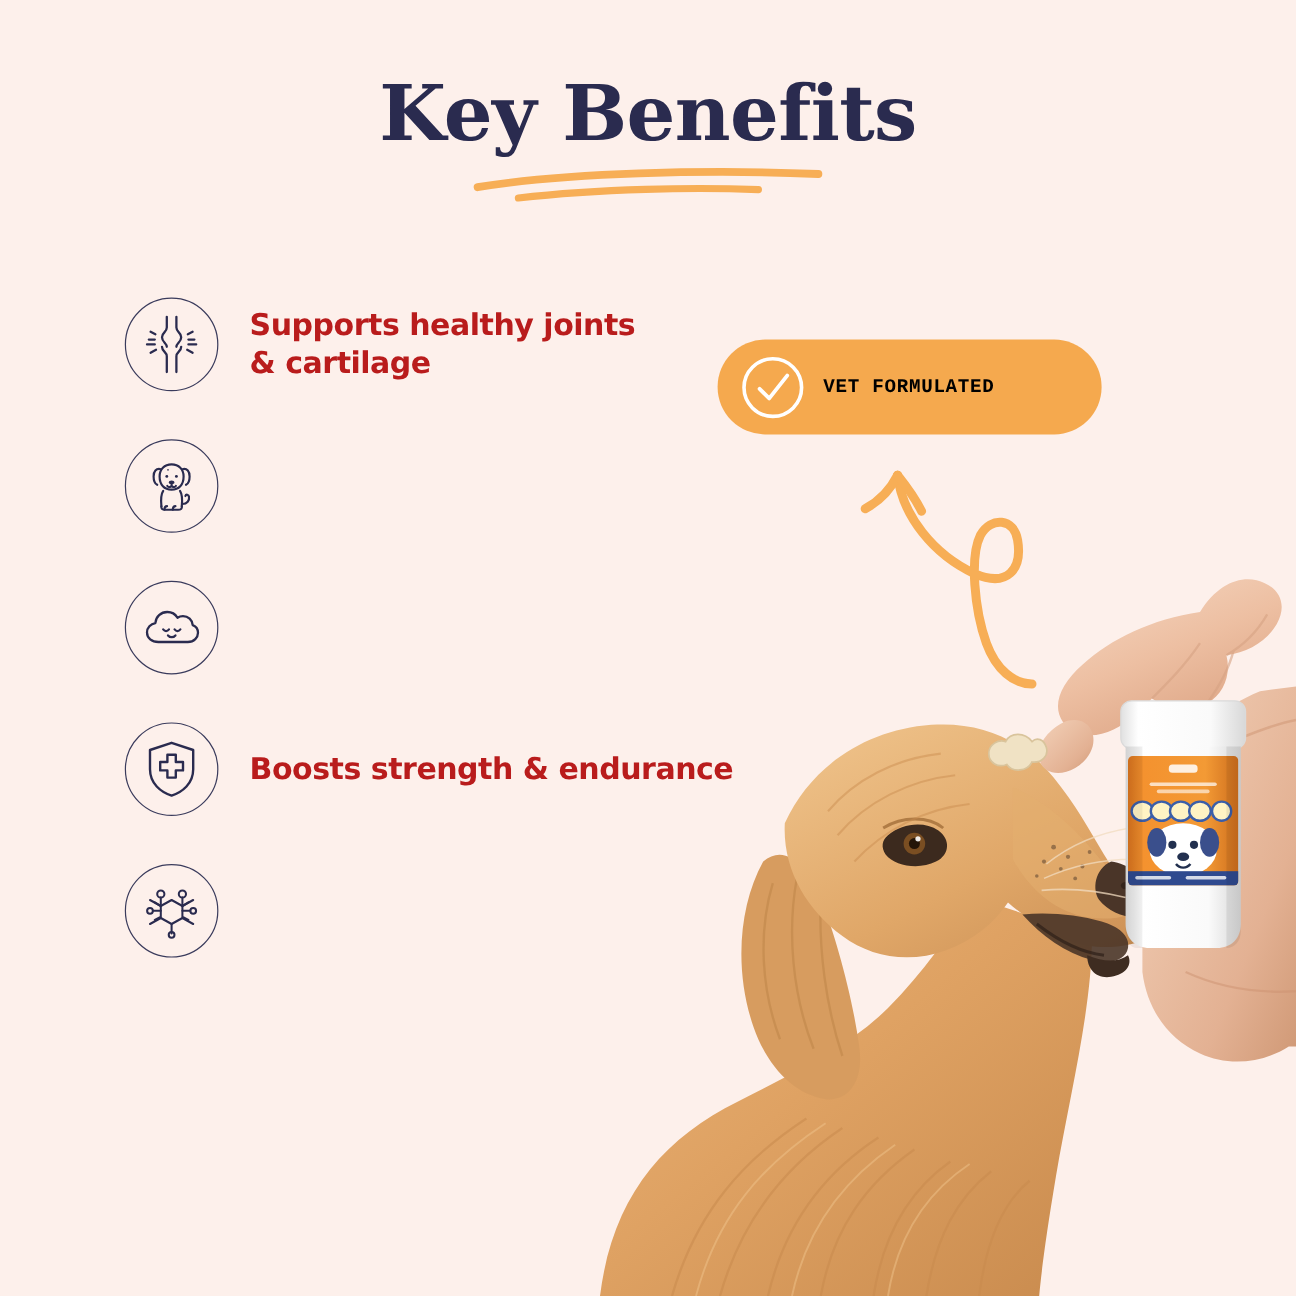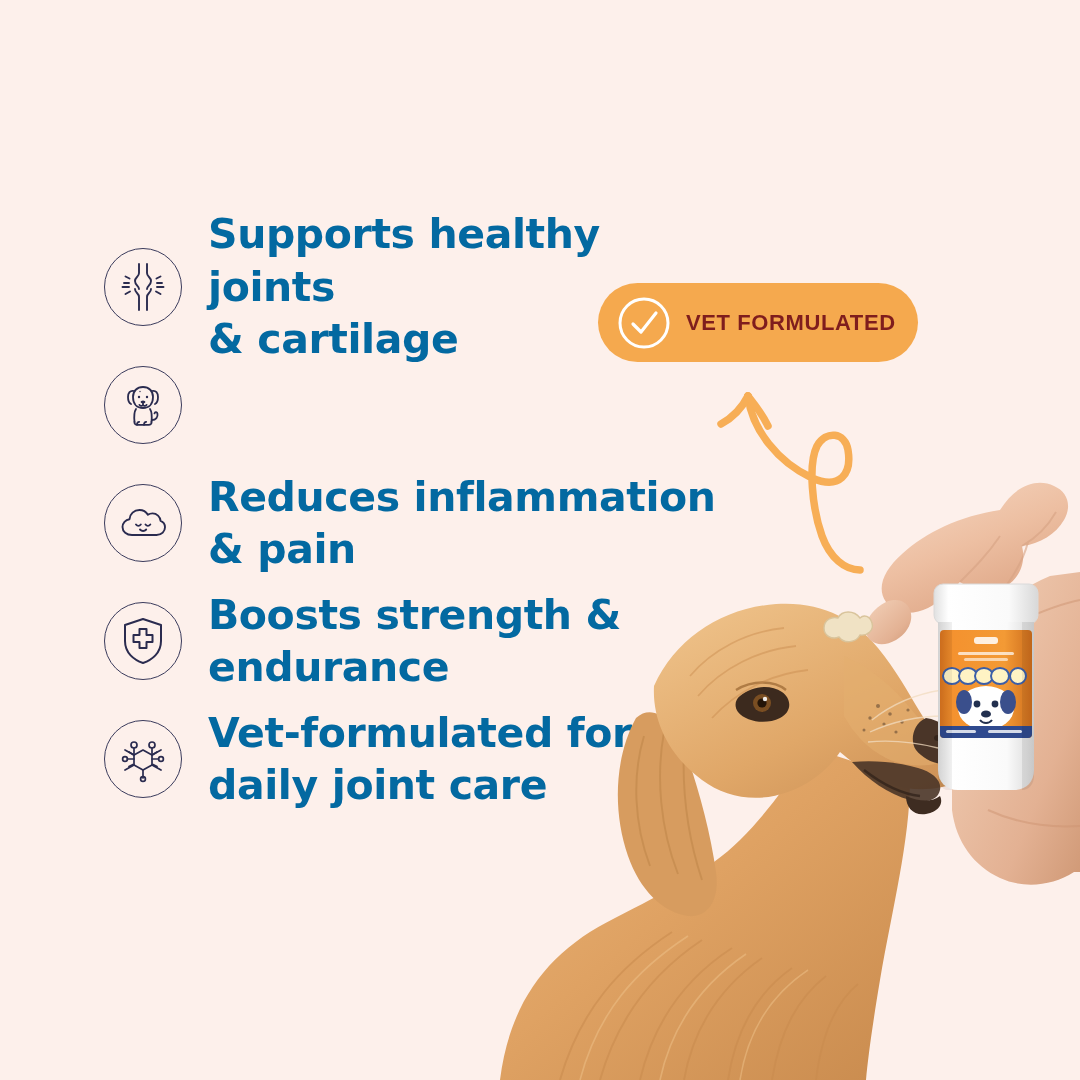--- a/index.html
+++ b/index.html
@@ -70,23 +70,23 @@
     display: flex;
     align-items: center;
     justify-content: center;
     background: transparent;
   }
   .benefit-icon svg { display: block; }
   .benefit-text {
     margin-left: 26px;
     font-family: "DejaVu Sans", "Liberation Sans", sans-serif;
     font-weight: 700;
-    font-size: 41px;
+    font-size: 25px;
     line-height: 1.28;
-    color: #0369a1;
+    color: #b91c1c;
     letter-spacing: -0.4px;
   }
 
   
   .badge {
     position: absolute;
     top: 283px;
     left: 598px;
     width: 320px;
     height: 79px;
@@ -96,24 +96,24 @@
     align-items: center;
     padding-left: 18px;
   }
   .badge-check {
     flex: 0 0 56px;
     width: 56px;
     height: 56px;
   }
   .badge-label {
     margin-left: 14px;
-    color: #7f1d1d;
-    font-family: Liberation Sans, sans-serif;
+    color: #000000;
+    font-family: Liberation Mono, monospace;
     font-weight: 700;
-    font-size: 22px;
+    font-size: 16px;
     letter-spacing: 0.6px;
   }
 
   
   .arrow {
     position: absolute;
     top: 378px;
     left: 700px;
     width: 210px;
     height: 210px;
@@ -128,20 +128,27 @@
     height: 600px;
     overflow: hidden;
   }
   .photo svg { display: block; }
 </style>
 </head>
 <body>
 
 <div class="canvas">
 
+  <div class="title-block">
+    <div class="title">Key Benefits</div>
+    <svg class="title-underline" viewBox="0 0 300 34">
+      <path d="M8 18 C 80 6, 200 3, 292 7" stroke="#F7AE56" stroke-width="6.5" fill="none" stroke-linecap="round"></path>
+      <path d="M42 27 C 110 19, 190 18, 242 20" stroke="#F7AE56" stroke-width="6" fill="none" stroke-linecap="round"></path>
+    </svg>
+  </div>
 
   <div class="benefits">
 
     <div class="benefit-row">
       <div class="benefit-icon">
         <svg width="52" height="52" viewBox="0 0 52 52" fill="none" stroke="#2A2B4F" stroke-width="1.9" stroke-linecap="round" stroke-linejoin="round">
           <path d="M22 3 v9 c0 4 -4 4 -4 8 s4 5 4 8 M30 3 v9 c0 4 4 4 4 8 s-4 5 -4 8"></path>
           <path d="M18 28 c0 4 4 4 4 8 v13 M34 28 c0 4 -4 4 -4 8 v13"></path>
           <path d="M12 22 h-5 M12 26 h-6.5 M13 30.5 l-4.5 2.5 M12.5 17.5 l-4 -2"></path>
           <path d="M40 22 h5 M40 26 h6.5 M39 30.5 l4.5 2.5 M39.5 17.5 l4 -2"></path>
@@ -176,23 +183,20 @@
     </div>
 
     <div class="benefit-row">
       <div class="benefit-icon">
         <svg width="54" height="54" viewBox="0 0 54 54" fill="none" stroke="#2A2B4F" stroke-width="1.9" stroke-linecap="round" stroke-linejoin="round">
           <path d="M16 39 c-5.5 0 -9.5 -3.4 -9.5 -8 c0 -4 3 -7.2 7 -7.8 c0.3 -5.2 4.6 -9.2 9.9 -9.2 c3.6 0 6.8 1.9 8.5 4.8 c1.3 -0.9 2.9 -1.4 4.6 -1.4 c4.3 0 7.8 3.3 8.1 7.5 c2.6 1 4.4 3.5 4.4 6.4 c0 3.8 -3.2 7.7 -8.5 7.7 z"></path>
           <path d="M20 28.5 c1.4 1.8 3.4 1.8 4.8 0"></path>
           <path d="M29.5 28.5 c1.4 1.8 3.4 1.8 4.8 0"></path>
           <path d="M24 33.5 c1.8 2 4.4 2 6.2 0"></path>
         </svg>
-      </div>
-      <div class="benefit-text">
-        <span>Reduces inflammation &amp; pain</span>
       </div>
     </div>
 
     <div class="benefit-row">
       <div class="benefit-icon">
         <svg width="48" height="52" viewBox="0 0 48 52" fill="none" stroke="#2A2B4F" stroke-width="2" stroke-linecap="round" stroke-linejoin="round">
           <path d="M24 4 L6 10 v16 c0 12 9 19 18 22 c9 -3 18 -10 18 -22 V10 z"></path>
           <path d="M20.5 14 h7 v6 h6 v7 h-6 v6 h-7 v-6 h-6 v-7 h6 z"></path>
         </svg>
       </div>
@@ -213,24 +217,20 @@
           <path d="M17 15 v7 M35 15 v7"></path>
           <circle cx="8" cy="26" r="2.4"></circle>
           <path d="M10.4 26 h6.6"></path>
           <circle cx="44" cy="26" r="2.4"></circle>
           <path d="M41.6 26 h-6.6"></path>
           <circle cx="26" cy="46" r="2.4"></circle>
           <path d="M12 19 l4 2.5 M12 33.5 l4 -2"></path>
           <path d="M40 19 l-4 2.5 M40 33.5 l-4 -2"></path>
         </svg>
       </div>
-      <div class="benefit-text">
-        <span>Vet-formulated for</span><br>
-        <span>daily joint care</span>
-      </div>
     </div>
 
   </div>
 
   <div class="badge">
     <svg class="badge-check" viewBox="0 0 56 56" fill="none">
       <circle cx="28" cy="28" r="24" stroke="#FFFFFF" stroke-width="3"></circle>
       <path d="M17 29 l8 8 l15 -19" stroke="#FFFFFF" stroke-width="3.2" stroke-linecap="round" stroke-linejoin="round"></path>
     </svg>
     <span class="badge-label">VET FORMULATED</span>

